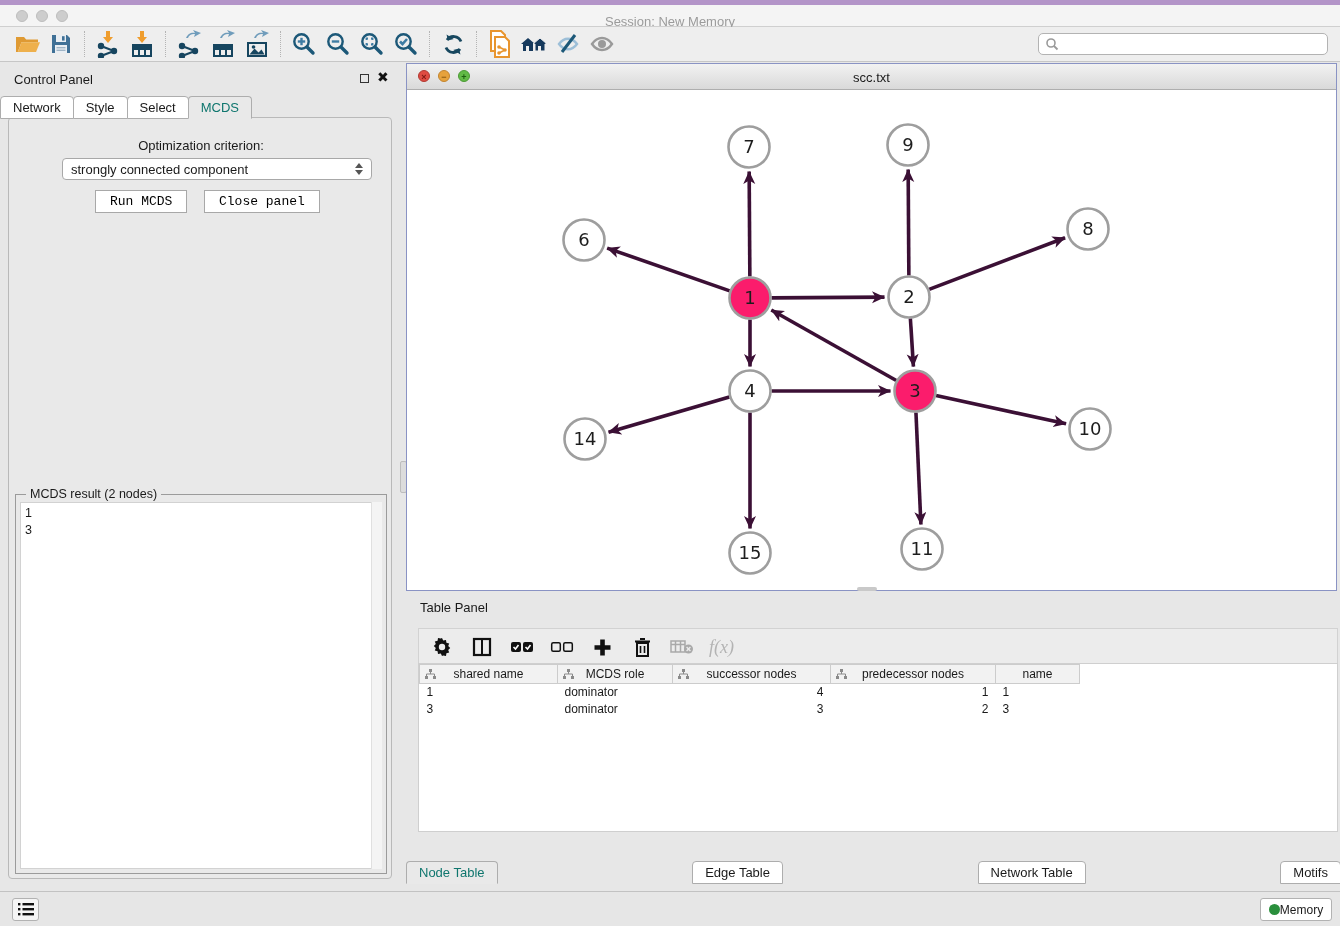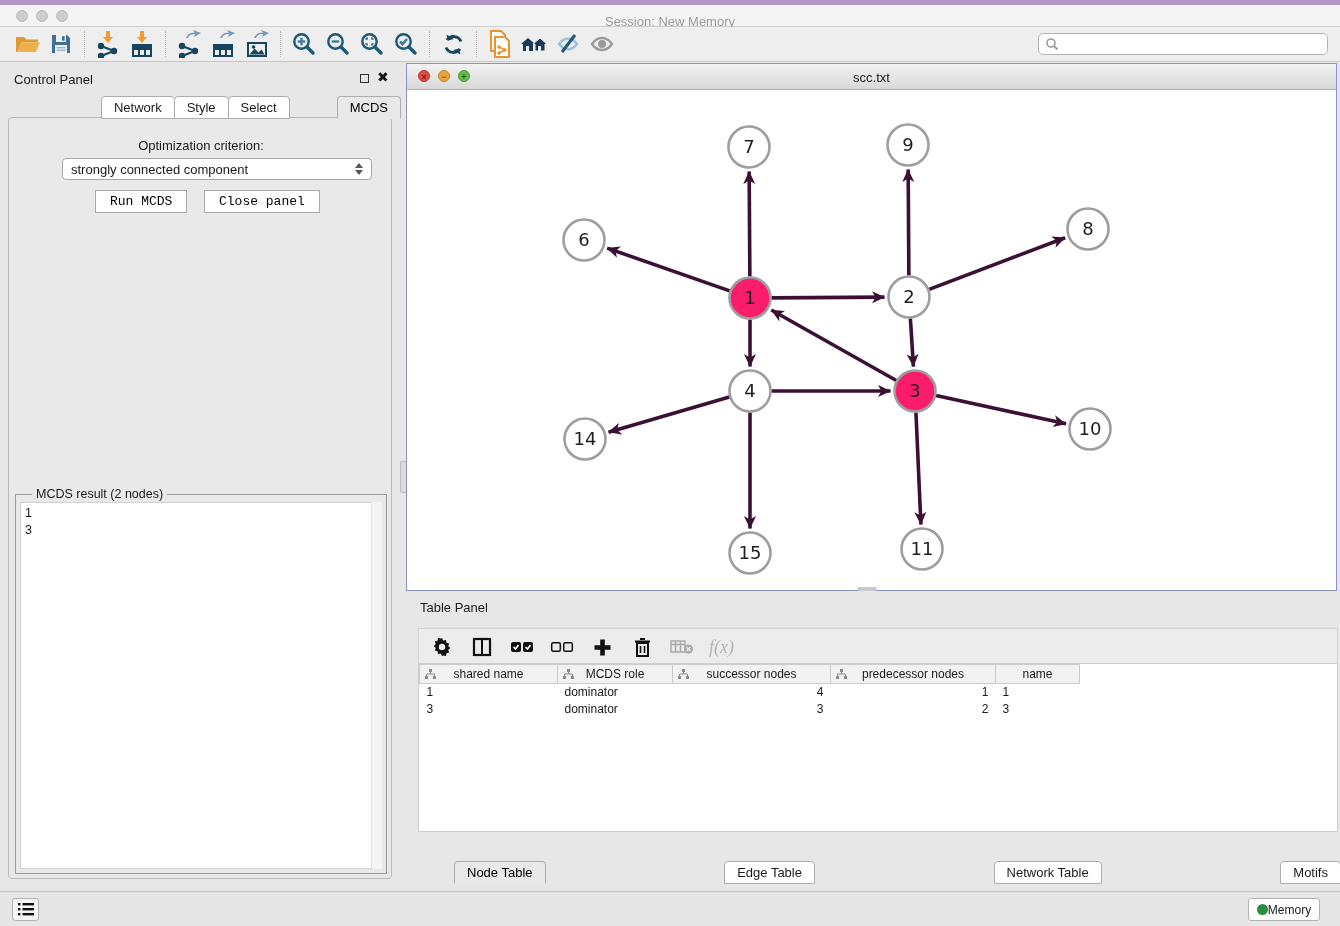--- a/index.html
+++ b/index.html
@@ -18,34 +18,34 @@
   .tb-btn { width:34px; height:30px; display:flex; align-items:center; justify-content:center; }
   .tb-sep { width:1px; height:26px; border-left:1px dotted #b4b4b4; margin:0 6px; }
   #search-box { position:absolute; right:12px; top:6px; width:290px; height:22px; background:#fff; border:1px solid #b3b3b3; border-radius:5px; display:flex; align-items:center; padding:0 6px; }
   #search-box input { border:none; outline:none; flex:1; font-size:12px; font-family:inherit; background:transparent; }
 
   
   #control-panel { left:0; top:62px; width:400px; height:829px; }
   #cp-title { left:14px; top:10px; font-size:13px; }
   .panel-float { width:9px; height:9px; border:1.5px solid #333; position:absolute; }
   .panel-close { position:absolute; font-weight:bold; font-size:14px; color:#111; line-height:10px; }
-  #cp-tabs { left:0; top:34px; width:400px; display:flex; justify-content:flex-end; }
+  #cp-tabs { left:0; top:34px; width:400px; display:flex; justify-content:flex-start; }
   .tab { border:1px solid #adadad; background:#fff; border-radius:4px 4px 0 0; padding:3px 12px 3px; font-size:13px; margin-right:-1px; position:relative; z-index:1; }
-  .tab.sel { background:#e9e9e9; color:#000000; border-bottom-color:#e9e9e9; z-index:2;margin-left:48px; }
+  .tab.sel { background:#e9e9e9; color:#0f766e; border-bottom-color:#e9e9e9; z-index:2; }
   #cp-box { left:8px; top:55px; width:384px; height:762px; border:1px solid #b9b9b9; border-radius:4px; background:#e9e9e9; }
   #opt-label { left:0; top:20px; width:384px; text-align:center; }
   #criterion-select { left:37px; top:40px; width:310px; height:22px; background:#fff; border:1px solid #a8a8a8; border-radius:4px; display:flex; align-items:center; padding:0 8px;margin-left:16px; }
   #criterion-select .val { flex:1; font-size:13px; }
   .stepper { display:flex; flex-direction:column; gap:2px; }
   .stepper i { display:block; width:0; height:0; border-left:4px solid transparent; border-right:4px solid transparent; }
   .stepper .up { border-bottom:5px solid #555; }
   .stepper .dn { border-top:5px solid #555; }
   .cp-btn { position:absolute; top:72px; height:23px; background:#fff; border:1px solid #a8a8a8; border-radius:0; font-size:13px; font-family:Liberation Mono, monospace; padding:0 14px; }
   #mcds-result-group { left:6px; top:376px; width:372px; height:380px; border:1px solid #9b9b9b; background:#e9e9e9; }
-  #mcds-result-title { position:absolute; top:-8px; left:16px; background:#e9e9e9; padding:0 4px; font-size:12.5px;text-align:center; }
+  #mcds-result-title { position:absolute; top:-8px; left:10px; background:#e9e9e9; padding:0 4px; font-size:12.5px;text-align:center; }
   #mcds-result-text { position:absolute; left:4px; top:7px; right:4px; bottom:4px; background:#fff; border:1px solid #d2d2d2; white-space:pre; font-size:12.5px; line-height:17px; padding:2px 4px; overflow:hidden; }
   #mcds-scroll { position:absolute; right:4px; top:7px; width:11px; bottom:4px; background:#f4f4f4; border-left:1px solid #e0e0e0; }
 
   
   #net-frame { left:406px; top:63px; width:931px; height:528px; border:1px solid #8a93c4; background:#fff; }
   #net-titlebar { left:0; top:0; width:100%; height:26px; background:linear-gradient(#f2f2f2,#d9d9d9); border-bottom:1px solid #aeaeae; }
   .itl { width:12px; height:12px; border-radius:50%; position:absolute; top:6px; font-size:9px; font-weight:bold; text-align:center; line-height:12px; }
   #net-title { width:100%; text-align:center; top:6px; font-size:13px; color:#1a1a1a; }
   #graph-svg { position:absolute; left:0; top:27px; }
   #split-handle { left:400px; top:461px; width:7px; height:32px; background:#dcdcdc; border:1px solid #bdbdbd; border-radius:2px; }
@@ -59,21 +59,21 @@
   .fx { font-family:"Liberation Serif","DejaVu Serif",serif; font-style:italic; font-size:18px; color:#b3b3b3; }
   #tp-table-box { left:12px; top:68px; width:920px; height:169px; background:#fff; border:1px solid #cfcfcf; }
   table { border-collapse:collapse; table-layout:fixed; font-size:12px; }
   th { background:#f2f2f2; border:1px solid #cccccc; font-weight:normal; height:19px; padding:0 4px; position:relative; text-align:center; white-space:nowrap; overflow:hidden; }
   th .tree-ic { position:absolute; left:5px; top:4px; }
   td { height:17px; padding:0 7px; white-space:nowrap; overflow:hidden; }
   td.r { text-align:right; }
   #tp-tabs { left:0; top:266px; width:934px; display:flex; justify-content:space-between; }
   #statusbar { left:0; top:891px; width:1340px; height:35px; background:#e6e6e6; border-top:1px solid #c2c2c2; }
   #list-btn { left:12px; top:6px; width:27px; height:23px; background:#f5f5f5; border:1px solid #b2b2b2; border-radius:3px; display:flex; align-items:center; justify-content:center; }
-  #memory-btn { right:20px; top:6px; width:72px; height:23px; background:#fff; border:1px solid #b2b2b2; border-radius:3px; display:flex; align-items:center; justify-content:center; position:absolute; font-size:12px; }
+  #memory-btn { right:8px; top:6px; width:72px; height:23px; background:#fff; border:1px solid #b2b2b2; border-radius:3px; display:flex; align-items:center; justify-content:center; position:absolute; font-size:12px; }
   #memory-dot { width:11px; height:11px; border-radius:50%; background:#2a8f3c; }
 </style>
 </head>
 <body>
 
 <div id="accent-strip" class="abs"></div>
 <div id="titlebar" class="abs">
   <span class="traffic" style="left:16px"></span>
   <span class="traffic" style="left:36px"></span>
   <span class="traffic" style="left:56px"></span>

